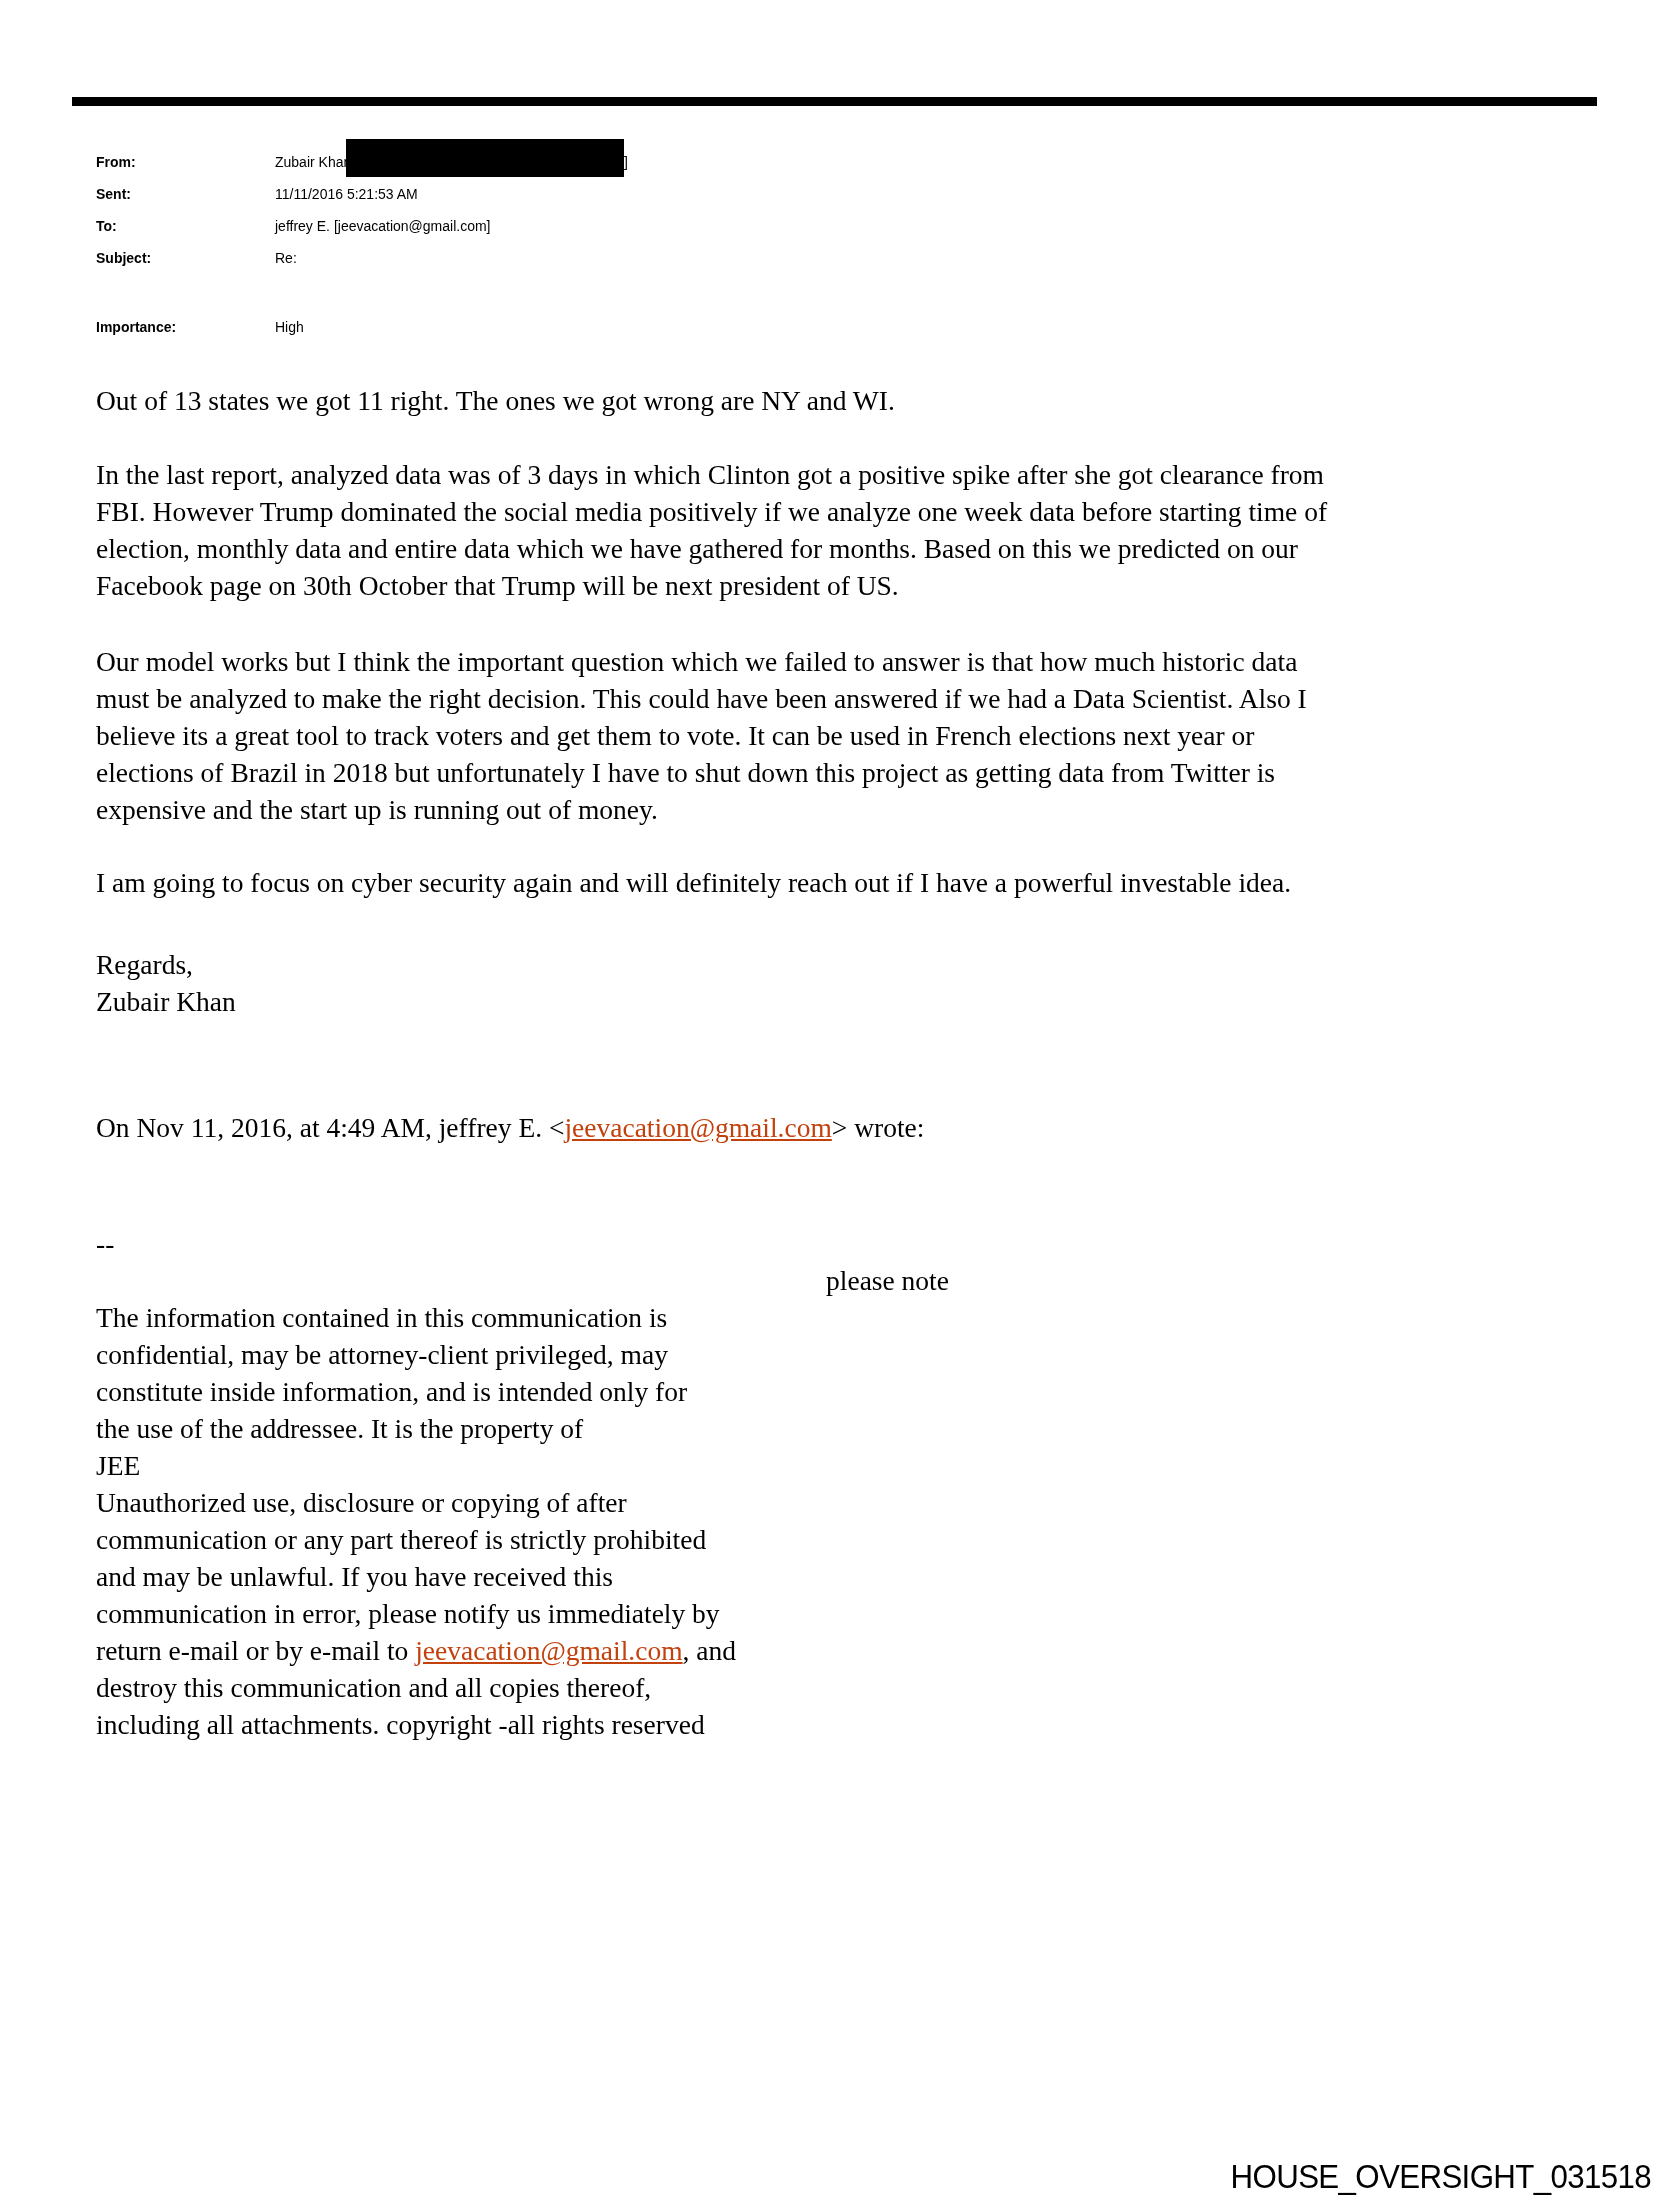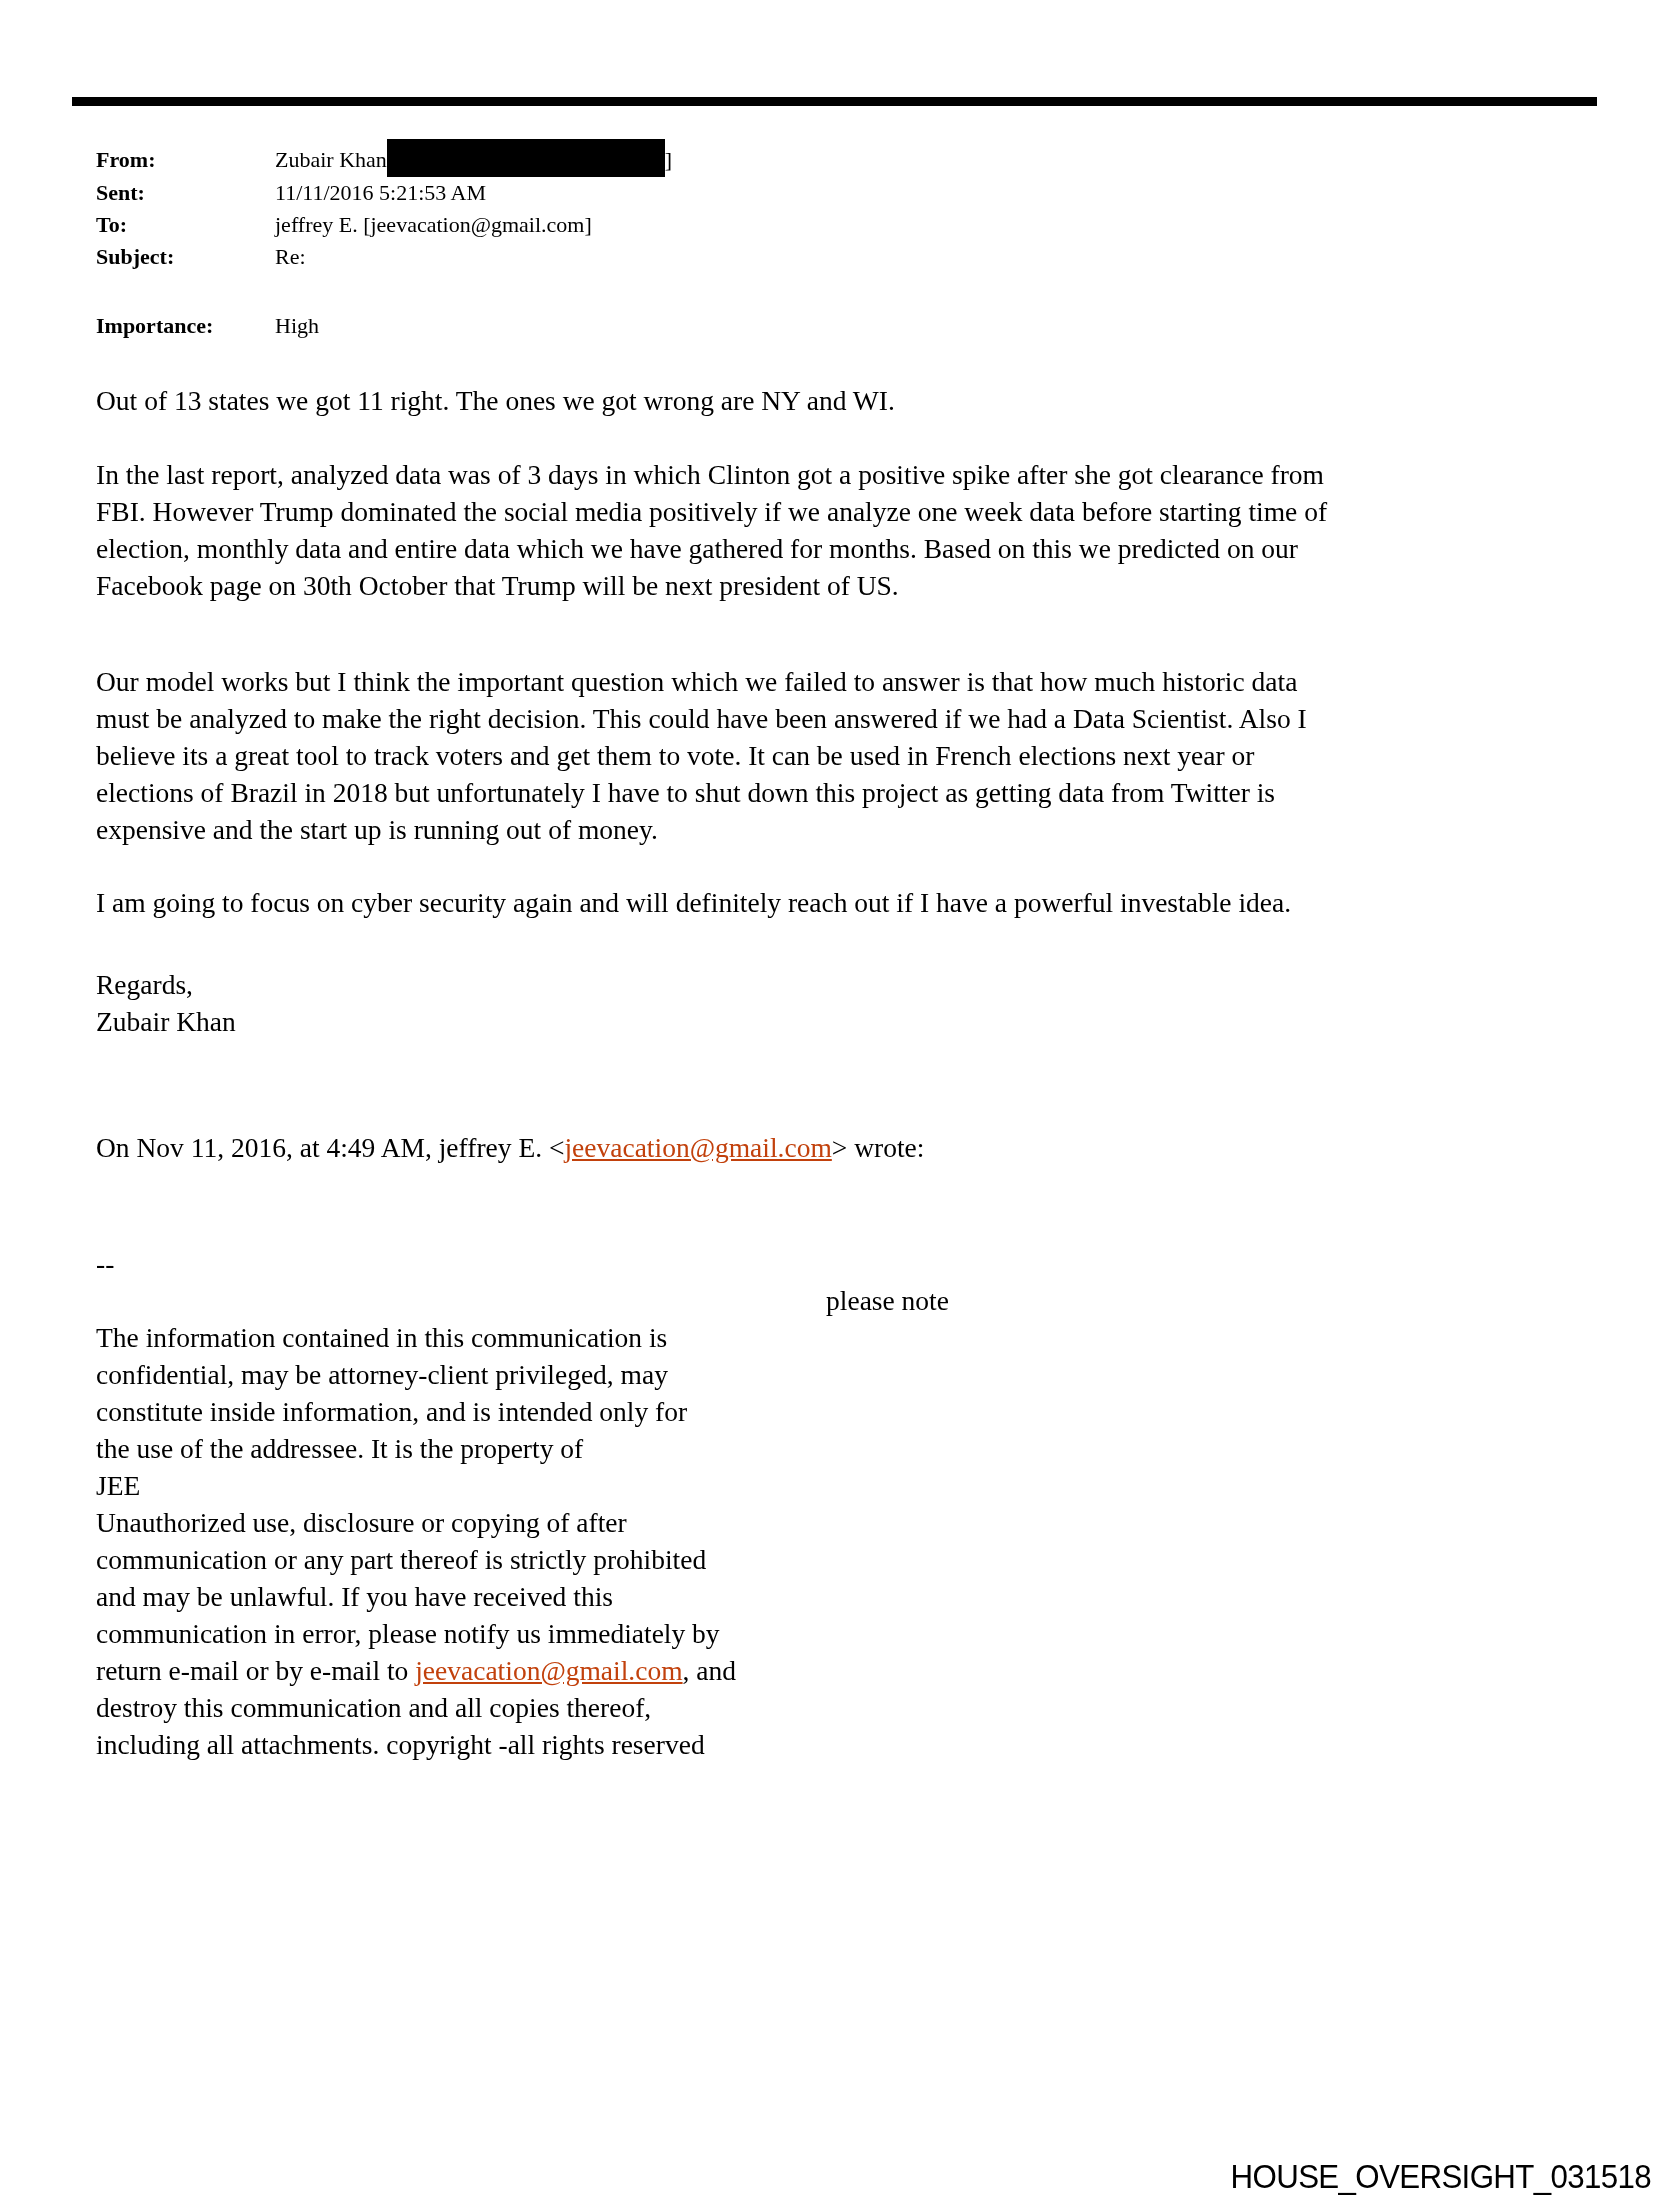--- a/index.html
+++ b/index.html
@@ -11,39 +11,39 @@
     overflow:hidden;
     font-family:"Liberation Serif", serif;
   }
   .top-rule{
     position:absolute;left:72px;top:97px;
     width:1525px;height:9.2px;background:#000;
   }
   
   .hdr{
     position:absolute;left:96px;top:139px;
-    font-family:Liberation Serif, serif;
-    font-size:22px;line-height:32px;
+    font-family:Liberation Sans, sans-serif;
+    font-size:14px;line-height:32px;
   }
   .hrow{display:flex;align-items:baseline;}
   .hlabel{font-weight:bold;flex:0 0 179px;width:179px;}
   .hval{font-weight:normal;white-space:nowrap;}
   .redaction{
     display:inline-block;width:278px;height:38px;background:#000;
     vertical-align:-10.5px;margin-left:-13px;
   }
   .importance-row{margin-top:37px;}
   
   .bodytext{
     position:absolute;left:96px;top:382px;width:1525px;
     font-size:27.5px;line-height:37px;
   }
   .line{white-space:nowrap;}
   .para-p2{margin-top:37px;}
-  .para-p3{margin-top:59px;font-family:Liberation Serif, serif;}
+  .para-p3{margin-top:39px;font-family:Liberation Serif, serif;}
   .para-p4{margin-top:36px;}
   .sig-block{margin-top:45px;}
   .quote-block{margin-top:89px;}
   .reply-block{margin-top:36px;}
   .sep-block{margin-top:79px;}
   .note-line{padding-left:58px;text-align:center;}
   .disclaimer{margin-top:0;}
   a.mailto{color:#c2410c;text-decoration:underline;}
   
   .stamp{

